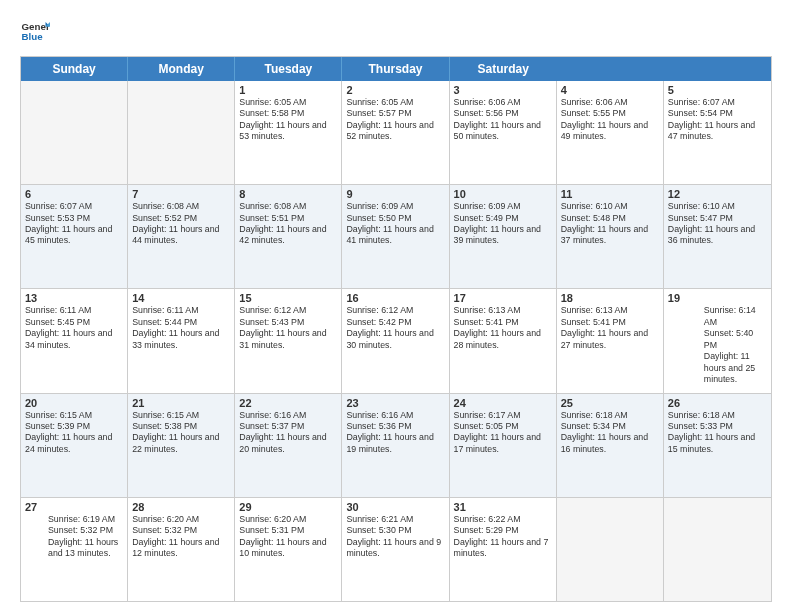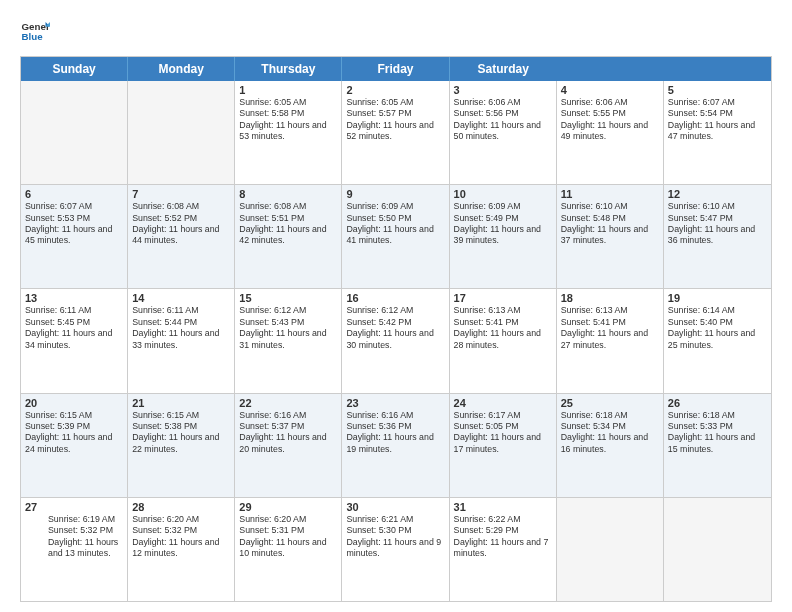--- a/index.html
+++ b/index.html
@@ -130,22 +130,22 @@
     <div class="title-block">
       <div class="month-title"></div>
       <div class="location"></div>
     </div>
   </div>
 
   <div class="calendar">
     <div class="cal-header">
     <div class="cal-header-cell">Sunday</div>
         <div class="cal-header-cell">Monday</div>
+        <div class="cal-header-cell">Tuesday</div>
         <div class="cal-header-cell">Thursday</div>
-        <div class="cal-header-cell">Friday</div>
         <div class="cal-header-cell">Saturday</div>
       </div>
     <div class="cal-body">
     <div class="cal-row">
           <div class="cal-cell empty"></div>
           <div class="cal-cell empty"></div>
           <div class="cal-cell">
             <div class="day-num">1</div>
             <div class="info" style="white-space: pre-line;">Sunrise: 6:05 AM
 Sunset: 5:58 PM
@@ -252,21 +252,21 @@
 Daylight: 11 hours and 28 minutes.</div>
           </div>
           <div class="cal-cell">
             <div class="day-num">18</div>
             <div class="info" style="white-space: pre-line;">Sunrise: 6:13 AM
 Sunset: 5:41 PM
 Daylight: 11 hours and 27 minutes.</div>
           </div>
           <div class="cal-cell">
             <div class="day-num">19</div>
-            <div class="info" style="white-space: pre-line;">Sunrise: 6:14 AM
+            <div class="info" style="white-space: pre-line; margin-left: 36px;">Sunrise: 6:14 AM
 Sunset: 5:40 PM
 Daylight: 11 hours and 25 minutes.</div>
           </div>
         </div>
         <div class="cal-row">
           <div class="cal-cell">
             <div class="day-num">20</div>
             <div class="info" style="white-space: pre-line;">Sunrise: 6:15 AM
 Sunset: 5:39 PM
 Daylight: 11 hours and 24 minutes.</div>

